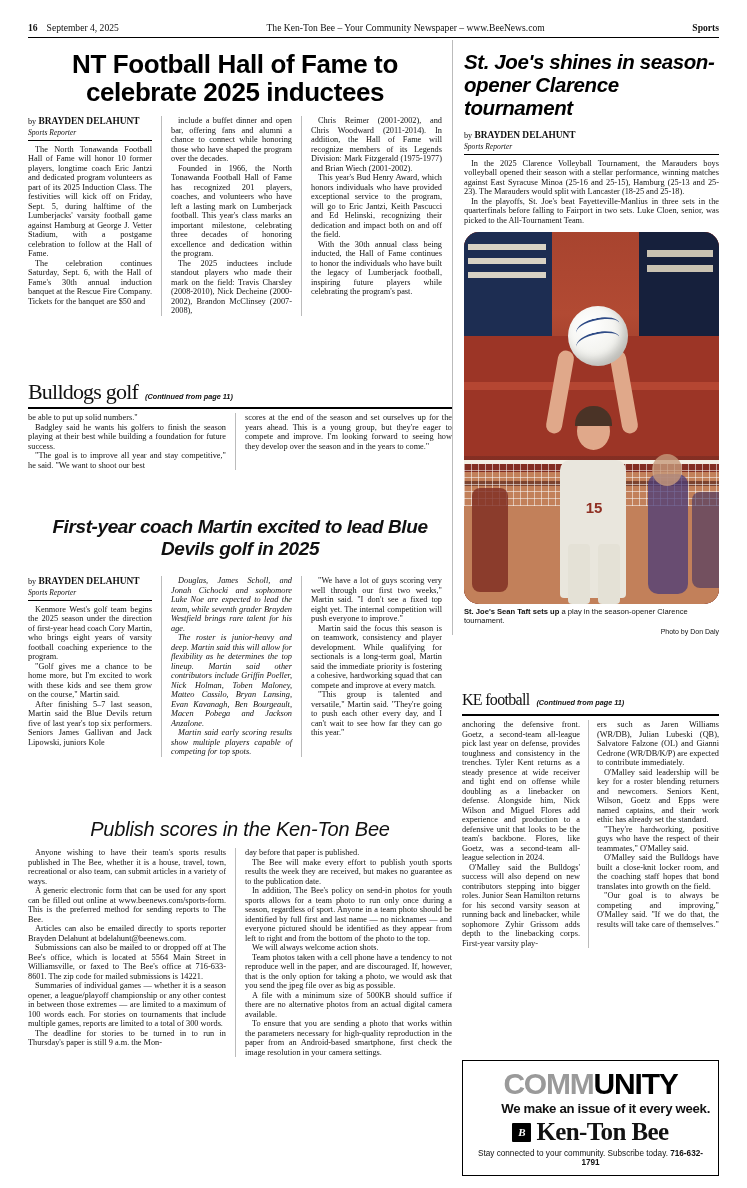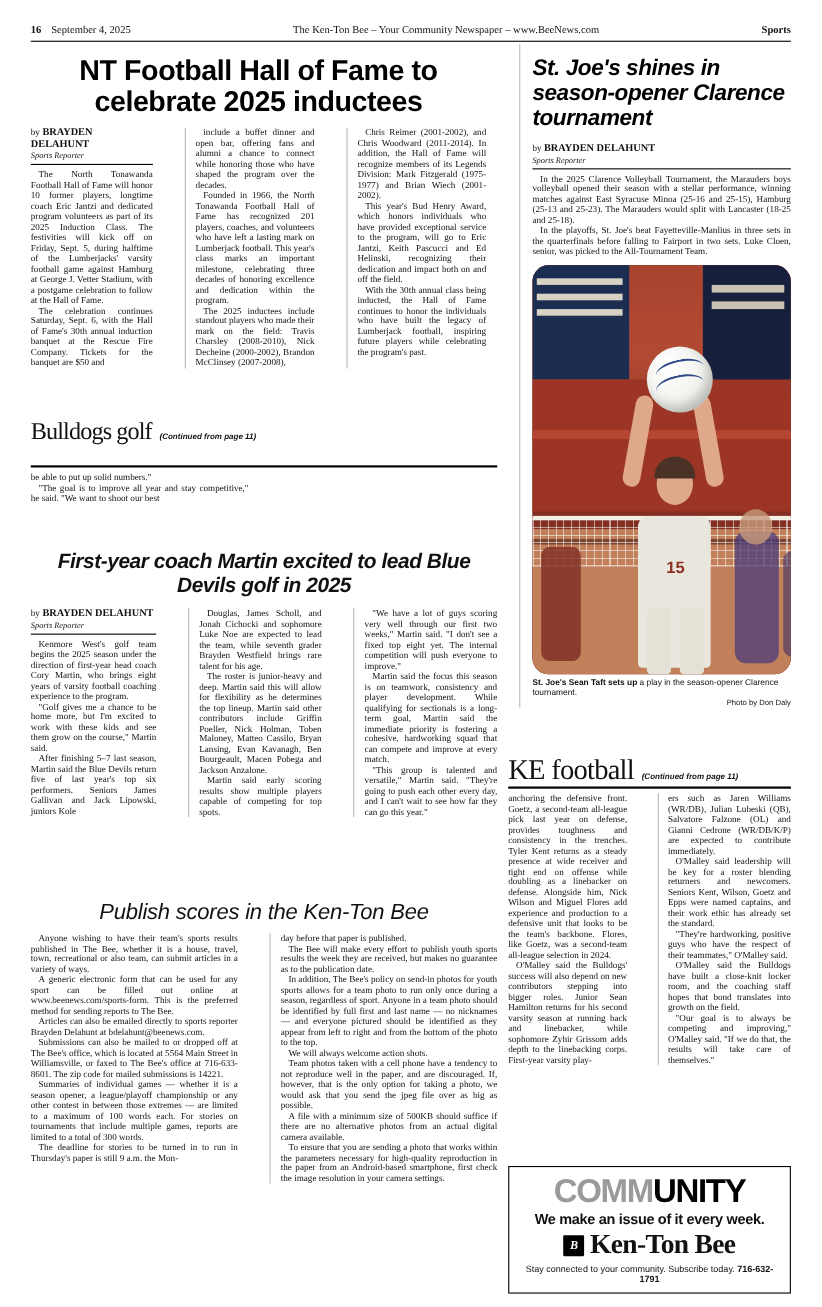--- a/index.html
+++ b/index.html
@@ -34,21 +34,21 @@
   .masthead .folio { font-weight: 700; }
   .masthead .left { display: flex; gap: 9px; }
   .masthead .center { font-size: 9.6px; }
   .masthead .right { font-weight: 700; }
   .masthead-rule {
     border-top: 1.1px solid #000;
     margin-top: 4px;
   }
   .rule-thick { border-top: 2.2px solid #000; }
 
-  .cols { display: flex; gap: 20px; }
+  .cols { display: flex; }
   .col { box-sizing: border-box; }
   .vrule { border-left: 0.7px solid #bbb; }
 
   p.body {
     margin: 0;
     font-family: "Liberation Serif", serif;
     font-size: 8.3px;
     line-height: 9.5px;
     text-align: justify;
     text-indent: 7px;
@@ -96,40 +96,40 @@
     padding-top: 10px;
   }
   .hl-jump {
     font-size: 22px;
     line-height: 24px;
     letter-spacing: -0.8px;
     display: inline-block;
     vertical-align: baseline;
   }
   .hl-jump-sm {
-    font-size: 26px;
+    font-size: 16px;
     letter-spacing: -0.7px;
   }
   .cont {
     font-family: "Liberation Sans", sans-serif;
     font-style: italic;
     font-weight: 700;
     font-size: 7.3px;
     margin-left: 7px;
     vertical-align: baseline;
   }
   .hl-center-italic {
     font-family: "Liberation Sans", sans-serif;
     font-weight: 700;
     font-style: italic;
     font-size: 19px;
     line-height: 22px;
     text-align: center;
     letter-spacing: -0.4px;
-    margin: 0;
+    margin: 16px;
   }
   .hl-publish {
     font-family: "Liberation Sans", sans-serif;
     font-weight: 400;
     font-style: italic;
     font-size: 20px;
     line-height: 23px;
     text-align: center;
     margin: 0;
     letter-spacing: -0.2px;
@@ -173,20 +173,21 @@
     line-height: 32px;
   }
   .ad-line1 .gray { color: #9a9a9a; }
   .ad-line1 .blk { color: #000; }
   .ad-line2 {
     font-family: "Liberation Sans", sans-serif;
     font-weight: 700;
     font-size: 13.2px;
     letter-spacing: -0.3px;
     line-height: 17px;
+    text-align: right;
   }
   .ad-logo {
     display: flex;
     align-items: center;
     justify-content: center;
     gap: 5px;
     margin-top: 2px;
   }
   .ad-mark {
     width: 19px; height: 19px;
@@ -325,47 +326,51 @@
       </div>
 
       <p class="caption">
         <b>St. Joe's Sean Taft sets up</b><span> a play in the season-opener Clarence tournament.</span>
       </p>
       <p class="credit">Photo by Don Daly</p>
     </div>
   </div>
 
   <div style="position:absolute; left:28px; top:380px; width:424px;">
-    <div style="padding-bottom:19px;">
+    <div style="padding-bottom:3px;">
       <span class="hl hl-jump">Bulldogs golf</span><span class="cont">(Continued from page 11)</span>
     </div>
     <div class="rule-thick" style="margin-bottom:4px;"></div>
     <div class="cols">
       <div class="col" style="width:207px; padding-right:9px;">
         <p class="body noindent">be able to put up solid numbers."</p>
+        <p class="body">Badgley said he wants his golfers to finish the season playing at their best while building a foundation for future success.</p>
         <p class="body">"The goal is to improve all year and stay competitive," he said. "We want to shoot our best</p>
+      </div>
+      <div class="col vrule" style="width:217px; padding-left:9px;">
+        <p class="body noindent">scores at the end of the season and set ourselves up for the years ahead. This is a young group, but they're eager to compete and improve. I'm looking forward to seeing how they develop over the season and in the years to come."</p>
       </div>
     </div>
   </div>
 
   <div style="position:absolute; left:28px; top:500px; width:424px;">
     <h1 class="hl-center-italic">First-year coach Martin excited to lead Blue Devils golf in 2025</h1>
     <div class="cols" style="margin-top:9px;">
       <div class="col" style="width:133px; padding-right:9px;">
         <p class="byline">
           <span class="lc">by</span>
           <span>BRAYDEN DELAHUNT</span>
         </p>
         <p class="byline-role">Sports Reporter</p>
         <div class="byline-rule"></div>
         <p class="body">Kenmore West's golf team begins the 2025 season under the direction of first-year head coach Cory Martin, who brings eight years of varsity football coaching experience to the program.</p>
         <p class="body">"Golf gives me a chance to be home more, but I'm excited to work with these kids and see them grow on the course," Martin said.</p>
         <p class="body">After finishing 5–7 last season, Martin said the Blue Devils return five of last year's top six performers. Seniors James Gallivan and Jack Lipowski, juniors Kole</p>
       </div>
-      <div class="col vrule" style="width:140px; padding:0 9px;">
+      <div class="col vrule" style="width:140px; padding:0 9px;font-style:italic;">
         <p class="body">Douglas, James Scholl, and Jonah Cichocki and sophomore Luke Noe are expected to lead the team, while seventh grader Brayden Westfield brings rare talent for his age.</p>
         <p class="body">The roster is junior-heavy and deep. Martin said this will allow for flexibility as he determines the top lineup. Martin said other contributors include Griffin Poeller, Nick Holman, Toben Maloney, Matteo Cassilo, Bryan Lansing, Evan Kavanagh, Ben Bourgeault, Macen Pobega and Jackson Anzalone.</p>
         <p class="body">Martin said early scoring results show multiple players capable of competing for top spots.</p>
       </div>
       <div class="col vrule" style="width:141px; padding-left:9px;">
         <p class="body">"We have a lot of guys scoring very well through our first two weeks," Martin said. "I don't see a fixed top eight yet. The internal competition will push everyone to improve."</p>
         <p class="body">Martin said the focus this season is on teamwork, consistency and player development. While qualifying for sectionals is a long-term goal, Martin said the immediate priority is fostering a cohesive, hardworking squad that can compete and improve at every match.</p>
         <p class="body">"This group is talented and versatile," Martin said. "They're going to push each other every day, and I can't wait to see how far they can go this year."</p>
       </div>
     </div>

